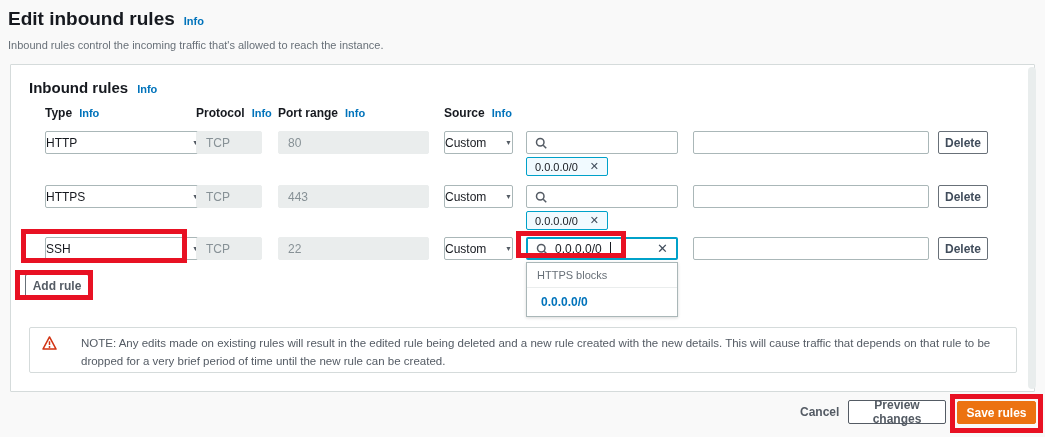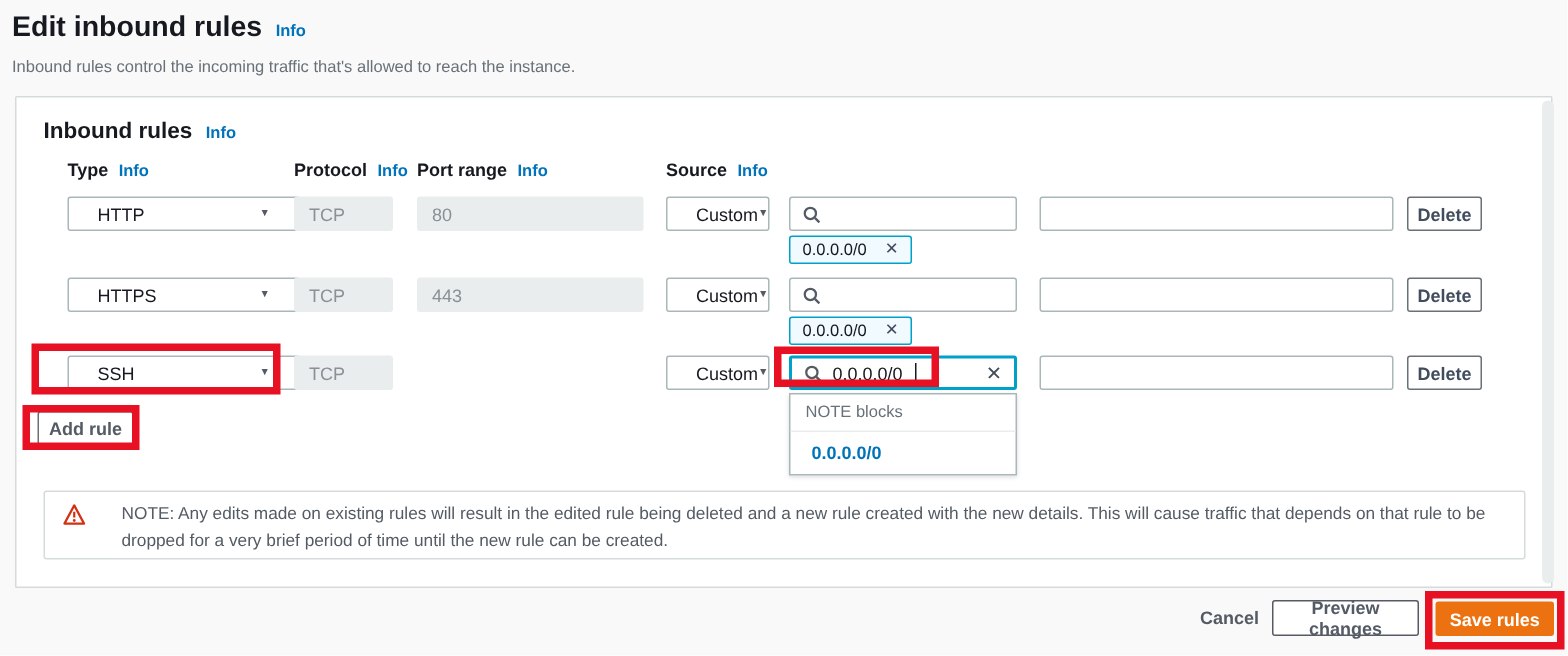--- a/index.html
+++ b/index.html
@@ -32,21 +32,21 @@
   .c-mode   { left:433px; width:69px;  }
   .c-search { left:515px; width:152px; }
   .c-desc   { left:682px; width:236px; }
   .c-del    { left:927px; width:50px;  }
 
   .r1 { top:66px; } .r2 { top:120px; } .r3 { top:172px; }
   .chip-r1 { top:92px; } .chip-r2 { top:146px; }
 
   .field { position:absolute; height:23px; font-size:12px; border-radius:2px; }
   .select { background:#fff; border:1px solid #aab7b8; display:flex; align-items:center;
-            padding:0 19px; justify-content:space-between; cursor:pointer; color:#16191f; }
+            padding:0 0; justify-content:space-between; cursor:pointer; color:#16191f; }
   .caret { font-size:7px; color:#545b64; }
   .disabled-field { background:#eaeded; border:1px solid #eaeded; color:#879196;
                     display:flex; align-items:center; padding:0 9px; }
   .text-input { background:#fff; border:1px solid #aab7b8; padding:0 8px; width:100%; height:23px;
                 font-size:12px; font-family:"Liberation Sans",sans-serif; color:#16191f; border-radius:2px; }
   .search-box { background:#fff; border:1px solid #aab7b8; display:flex; align-items:center; padding:0 8px; gap:7px; }
   .search-box.active { border:2px solid #00a1c9; }
   .search-text { font-size:12px; color:#16191f; }
   .text-cursor { display:inline-block; width:1px; height:13px; background:#16191f; margin-left:1px; }
   .close-x { margin-left:auto; color:#414d5c; font-size:13px; cursor:pointer; line-height:1; }
@@ -162,40 +162,41 @@
     <div class="field c-desc r2" style="border:none;">
       <input class="text-input" value="" style="">
     </div>
     <button class="field delete-btn c-del r2">Delete</button>
 
     <div class="field select c-type r3">
       <span>SSH</span>
       <span class="caret">▼</span>
     </div>
     <div class="field disabled-field c-proto r3">TCP</div>
+    <div class="field disabled-field c-port r3">22</div>
     <div class="field select c-mode r3">
       <span>Custom</span>
       <span class="caret">▼</span>
     </div>
     <div class="field search-box active c-search r3" role="textbox">
       <svg class="mag" width="12" height="12" viewBox="0 0 16 16">
           <circle cx="7" cy="7" r="5" fill="none" stroke="#545b64" stroke-width="2"></circle>
           <line x1="11" y1="11" x2="15" y2="15" stroke="#545b64" stroke-width="2"></line>
         </svg>
       <span class="search-text">0.0.0.0/0</span>
         <span class="text-cursor"></span>
       <span class="close-x">✕</span>
     </div>
     <div class="field c-desc r3" style="border:none;">
       <input class="text-input" value="" style="">
     </div>
     <button class="field delete-btn c-del r3">Delete</button>
 
     <div class="suggest">
-      <div class="suggest-group">NOTE blocks</div>
+      <div class="suggest-group">HTTPS blocks</div>
       <div class="suggest-opt">0.0.0.0/0</div>
     </div>
 
     <button class="add-rule-btn">Add rule</button>
 
     <div class="note-box">
       <svg class="note-icon" width="15" height="14" viewBox="0 0 16 15">
         <path d="M8 1 L15 14 H1 Z" fill="none" stroke="#d13212" stroke-width="1.6" stroke-linejoin="round"></path>
         <line x1="8" y1="5.6" x2="8" y2="9.6" stroke="#d13212" stroke-width="1.6"></line>
         <circle cx="8" cy="11.8" r="1" fill="#d13212"></circle>

